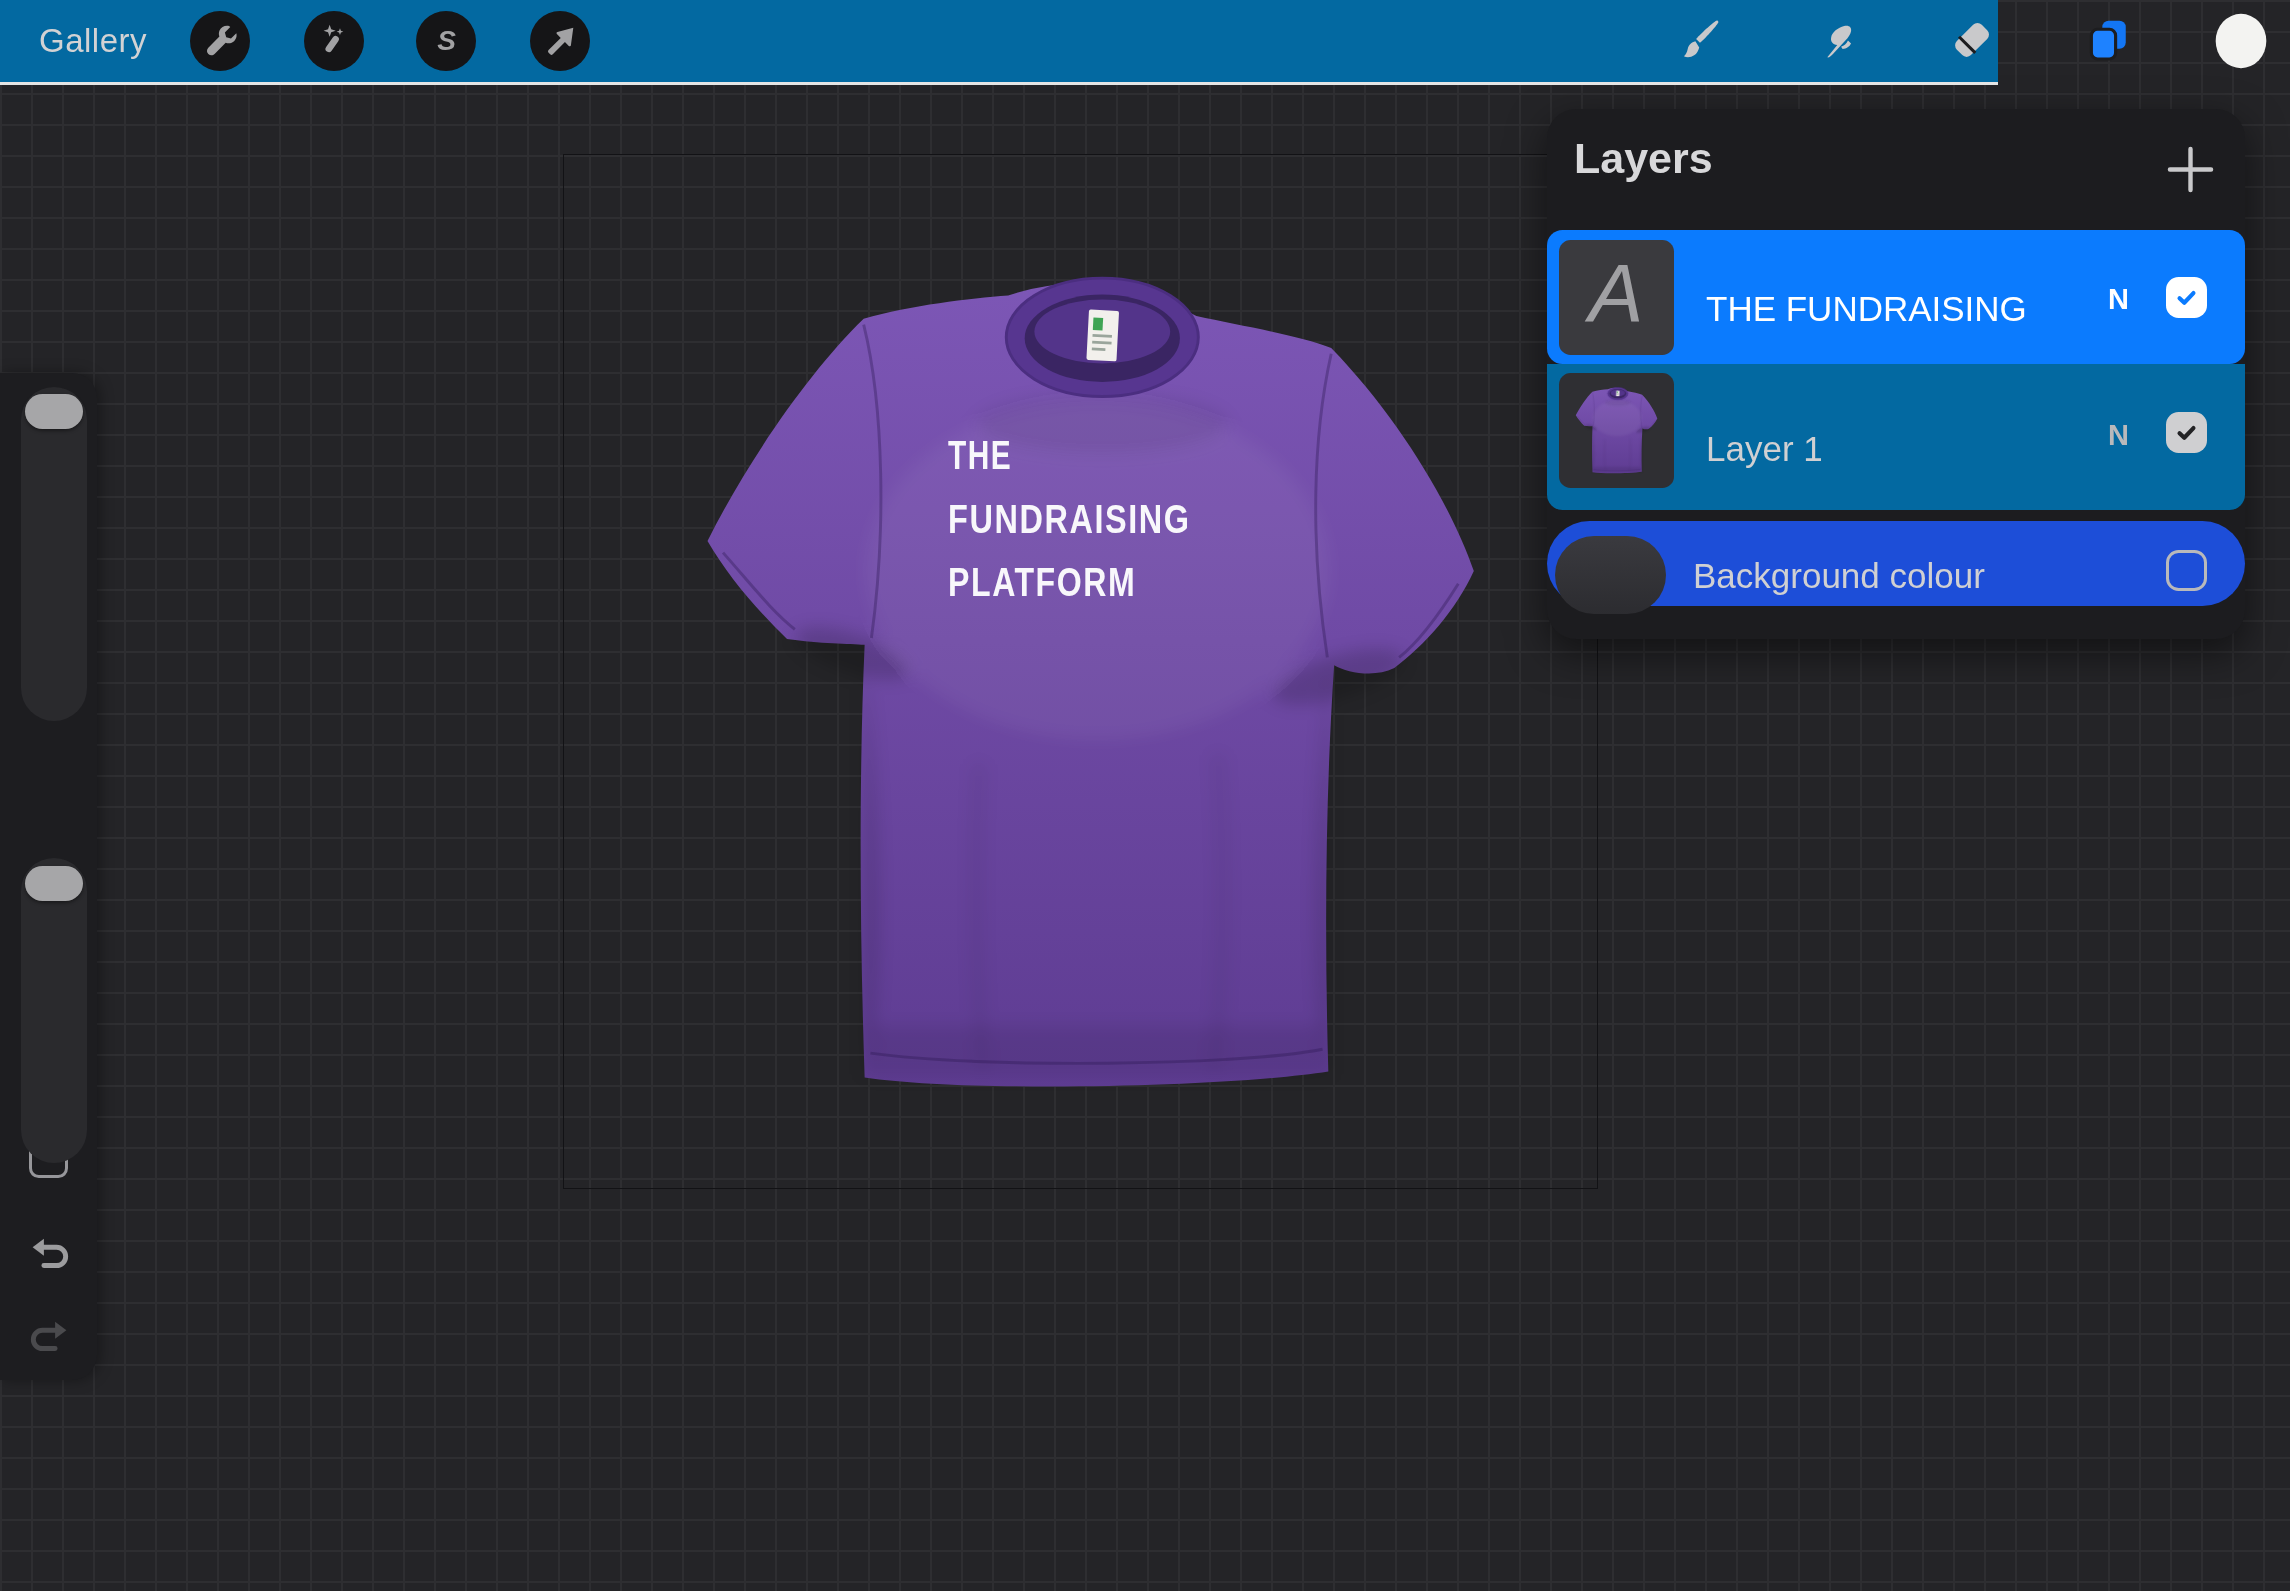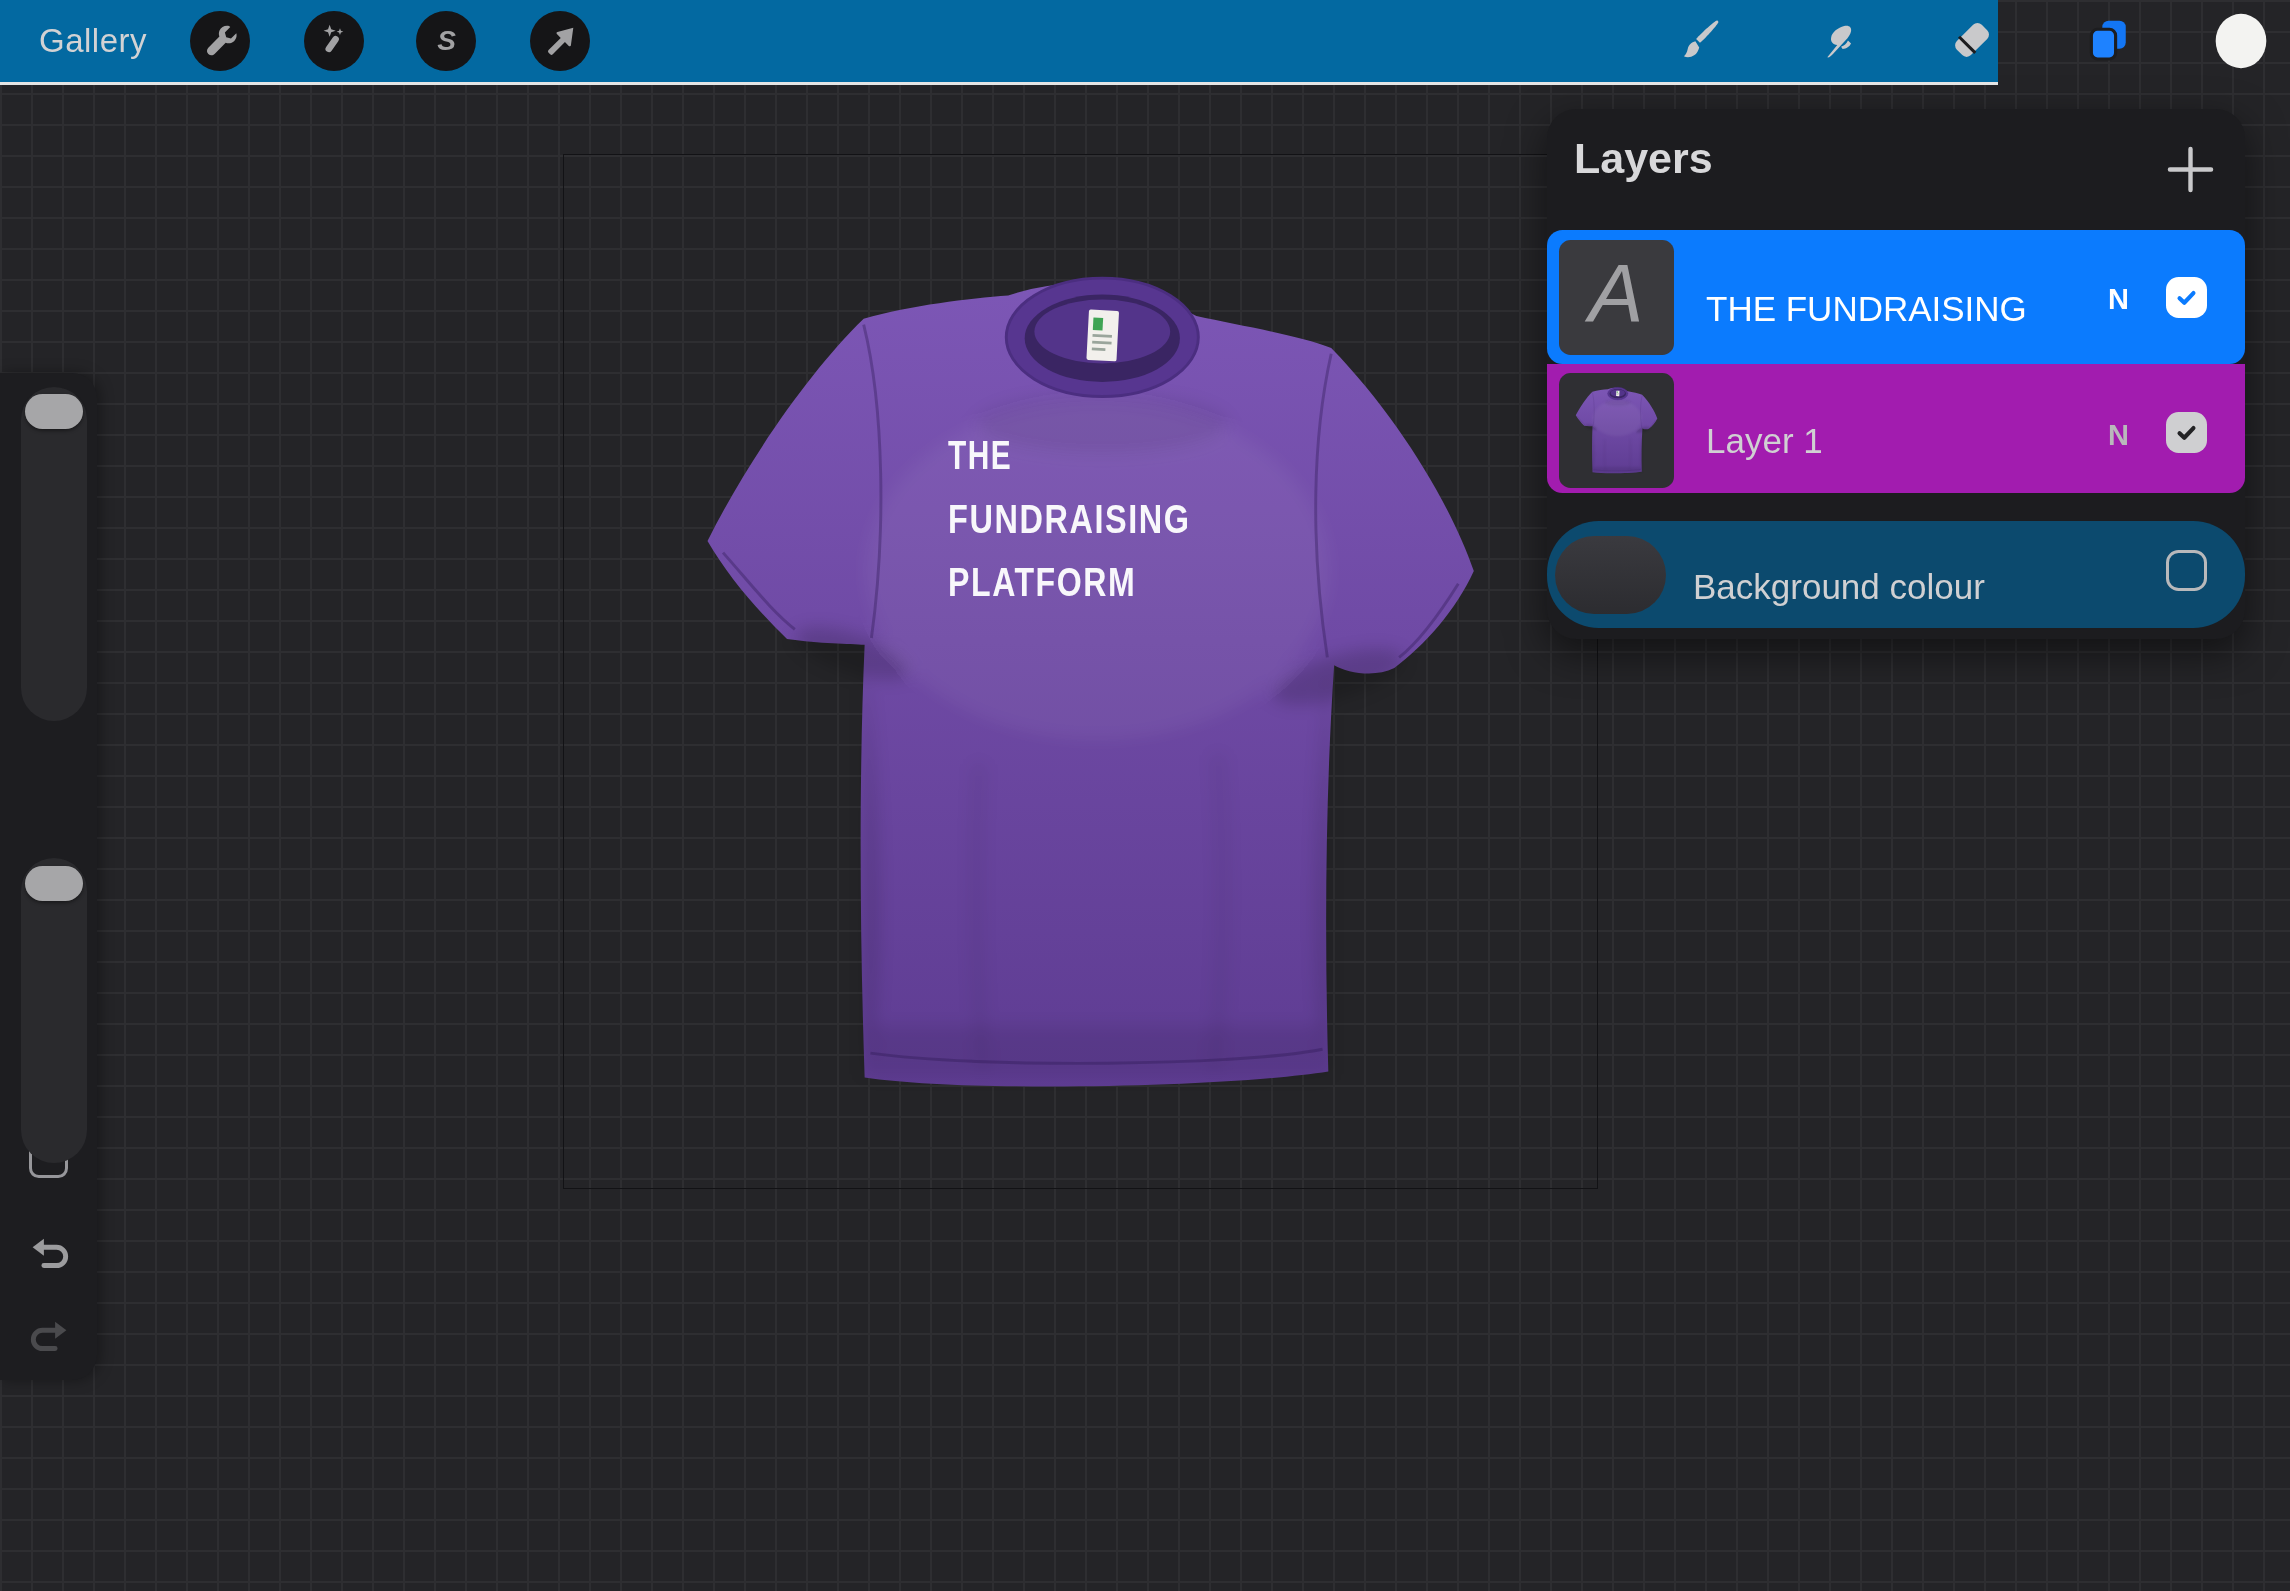--- a/index.html
+++ b/index.html
@@ -56,22 +56,22 @@
     background:#1c1c1f;border-radius:29px;z-index:25;
     box-shadow:0 13.6px 39px rgba(0,0,0,.5);
   }
   .layers-header{position:absolute;left:0;top:0;width:100%;height:121px;}
   .layers-title{
     position:absolute;left:27px;top:25px;font-size:43px;font-weight:bold;color:#d8d8da;text-align:right;
   }
   .add-layer{position:absolute;right:31px;top:37px;width:47px;height:47px;cursor:pointer;}
   .lrow{position:absolute;left:0;width:698px;box-sizing:border-box;}
   .lrow-selected{top:121px;height:134px;background:#0b7bfe;border-radius:15.5px;}
-  .lrow-normal{top:255px;height:129px;background:#a21caf;border-radius:0 0 15.5px 15.5px;}
-  .lrow-bg{top:412px;height:107px;background:#0c4a6e;border-radius:52px;}
+  .lrow-normal{top:255px;height:146px;background:#0369a1;border-radius:0 0 15.5px 15.5px;}
+  .lrow-bg{top:412px;height:85px;background:#1d4ed8;border-radius:52px;}
   .lthumb{
     position:absolute;left:11.6px;border-radius:11.6px;overflow:hidden;
   }
   .lthumb-a{top:9.7px;width:115px;height:115px;background:#3a3a3e;
     display:flex;align-items:center;justify-content:center;}
   .lthumb-a span{font-size:82px;font-style:italic;color:#a0a0a3;font-family:"Liberation Sans",sans-serif;transform:translateY(-3.9px);}
   .lthumb-tee{top:8.7px;width:115px;height:115px;background:#2f2f33;}
   .lthumb-bgswatch{
     left:7.8px;top:14.6px;width:111px;height:78px;border-radius:39px;
     background:linear-gradient(#3a3a3f,#2c2c30);

